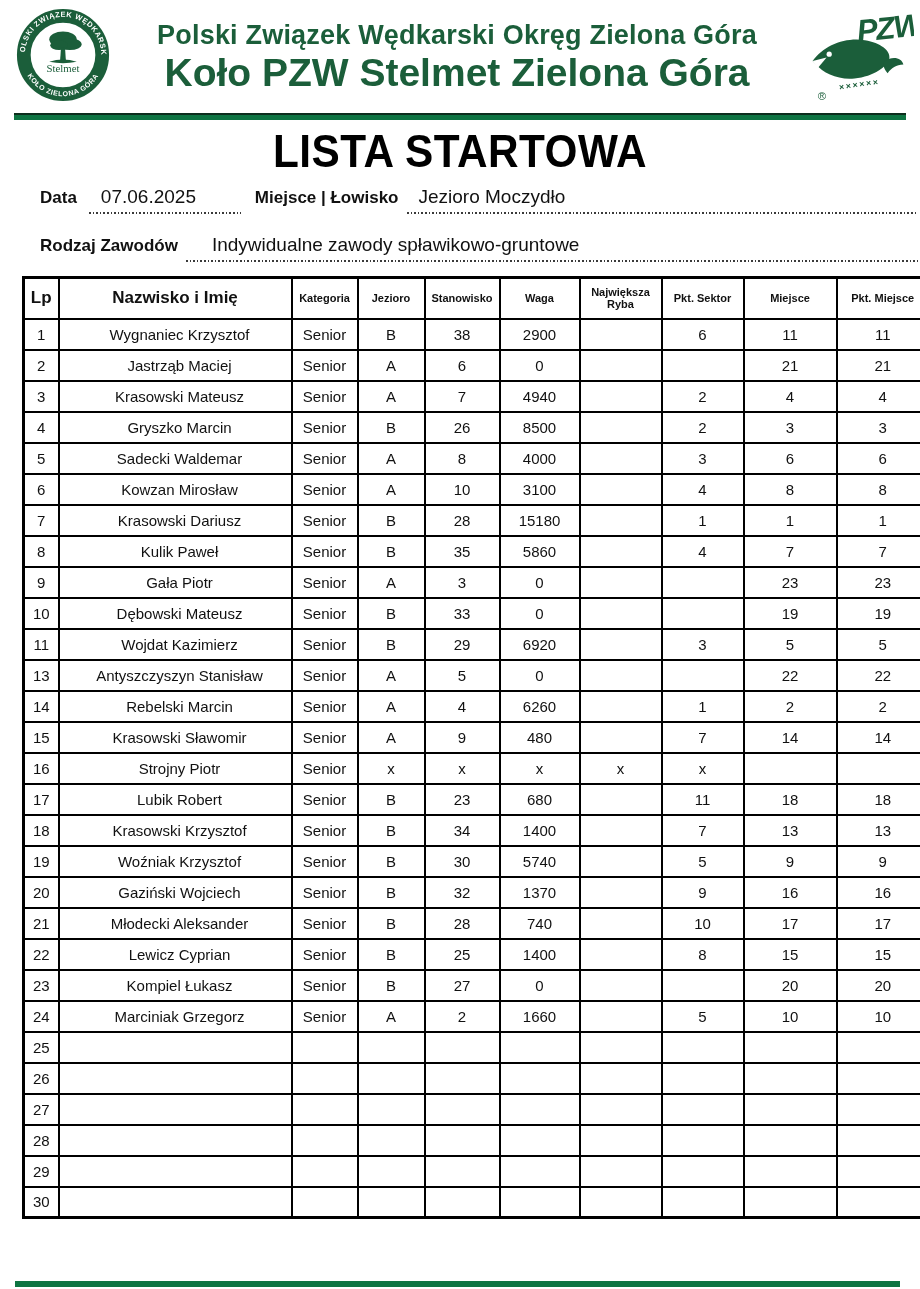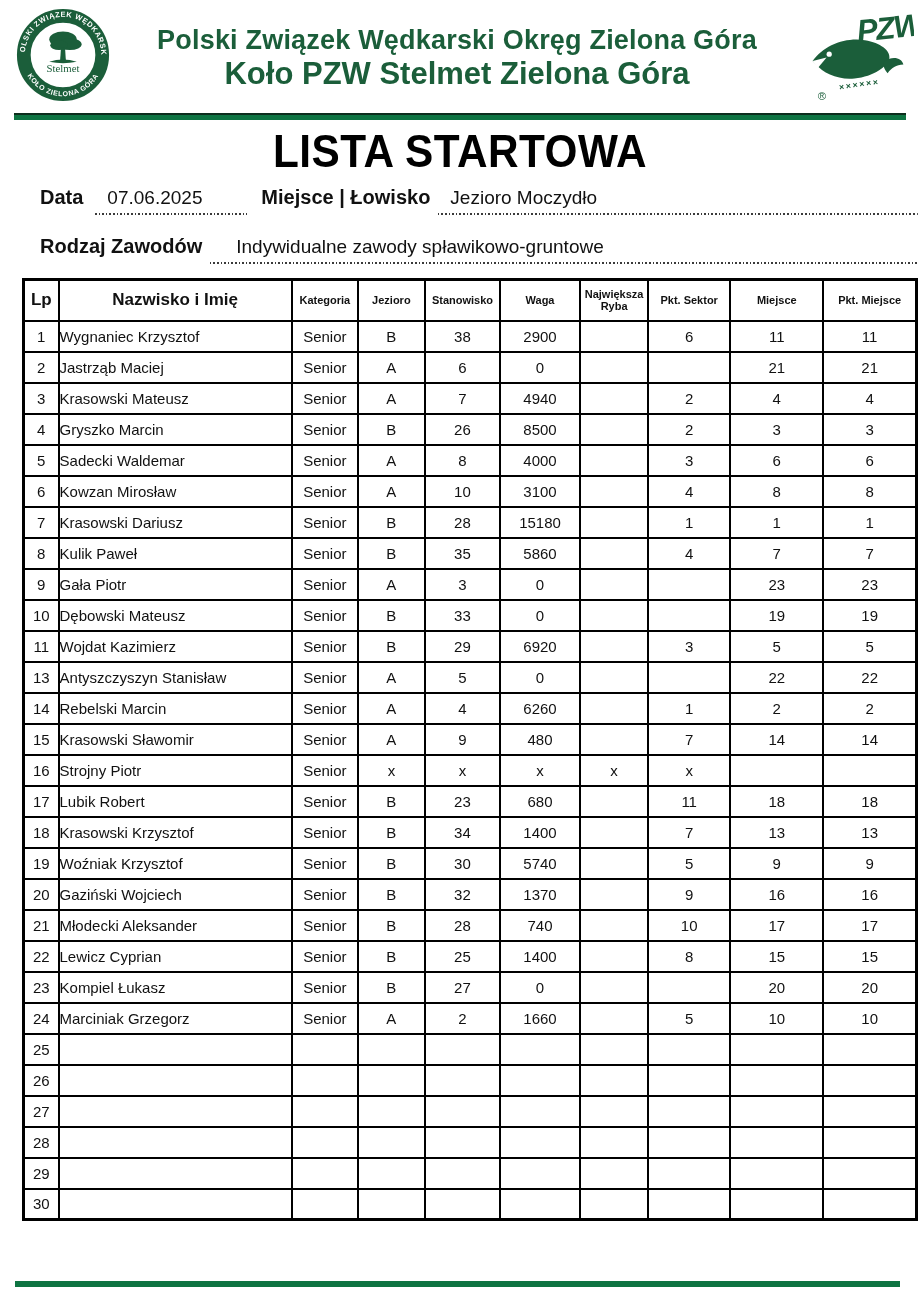--- a/index.html
+++ b/index.html
@@ -7,35 +7,35 @@
     width:920px; height:1289px; margin:0 auto; background:#ffffff;
     position:relative; overflow:hidden;
     font-family:"Liberation Sans", sans-serif; color:#111;
   }
 
   
   .topbar { display:flex; align-items:center; height:106px; padding:4px 6px 0 14px; box-sizing:border-box; }
   .badge-wrap { width:98px; height:98px; flex:0 0 auto; }
   .org-block { flex:1 1 auto; text-align:center; color:var(--green_text); font-weight:bold; line-height:1.15; padding-top:6px; }
   .org-line1 { font-size:27px; letter-spacing:0.2px; }
-  .org-line2 { font-size:31px; }
+  .org-line2 { font-size:39px; }
   .fish-wrap { width:112px; height:96px; flex:0 0 auto; position:relative; }
 
   .divider { height:5px; margin:7px 14px 0 14px; background:var(--green_bar); border-top:2px solid #0d2e1d; }
 
   
   .doc-title {
     margin-top:6px; text-align:center; font-weight:bold; font-size:46px;
     line-height:50px; transform:scaleX(0.92); letter-spacing:0.5px; color:#000;
   }
 
   
   .field-row { display:flex; align-items:flex-end; margin:10px 2px 0 40px; }
   .field-row.second { margin-top:20px; }
-  .f-label { font-weight:bold; font-size:20px; padding-bottom:6px; white-space:nowrap; }
+  .f-label { font-weight:bold; font-size:17px; padding-bottom:6px; white-space:nowrap; }
   .fill {
     background:repeating-linear-gradient(90deg,#3a3a3a 0 1.6px,transparent 1.6px 3.6px) bottom/100% 2.4px no-repeat;
     font-size:19px; padding:0 0 6px 12px; white-space:nowrap; box-sizing:border-box;
   }
   .date-fill { width:152px; margin-left:12px; }
   .place-label { margin-left:14px; }
   .grow-fill { flex:1 1 auto; margin-left:8px; }
   .type-fill { padding-left:26px; }
 
   
@@ -45,23 +45,23 @@
     border:3px solid #000;
   }
   table.start th, table.start td {
     border:2px solid #000; text-align:center; vertical-align:middle;
     overflow:hidden; white-space:nowrap; padding:0 2px; box-sizing:border-box;
   }
   table.start th { height:41px; font-weight:bold; font-size:11px; }
   table.start th.big { font-size:17px; }
   table.start th.wrap { white-space:normal; line-height:1.15; }
   table.start td { height:31px; font-size:15px; font-weight:normal; }
-  table.start td.c1 { text-align:left; padding-left:0;margin-top:32px; }
+  table.start td.c1 { text-align:center; padding-left:11px;margin-top:32px; }
   .w0 {width:35px;}  .w1 {width:233px;} .w2 {width:66px;} .w3 {width:67px;} .w4 {width:75px;}
-  .w5 {width:80px;}  .w6 {width:68px;}  .w7 {width:82px;} .w8 {width:93px;} .w9 {width:93px;}
+  .w5 {width:80px;}  .w6 {width:82px;}  .w7 {width:82px;} .w8 {width:93px;} .w9 {width:93px;}
 
   
   .bottombar { position:absolute; left:15px; top:1281px; width:885px; height:6px; background:var(--green_bar); }
 </style>
 </head>
 <body>
 
 <div class="page">
 
   <div class="topbar">

